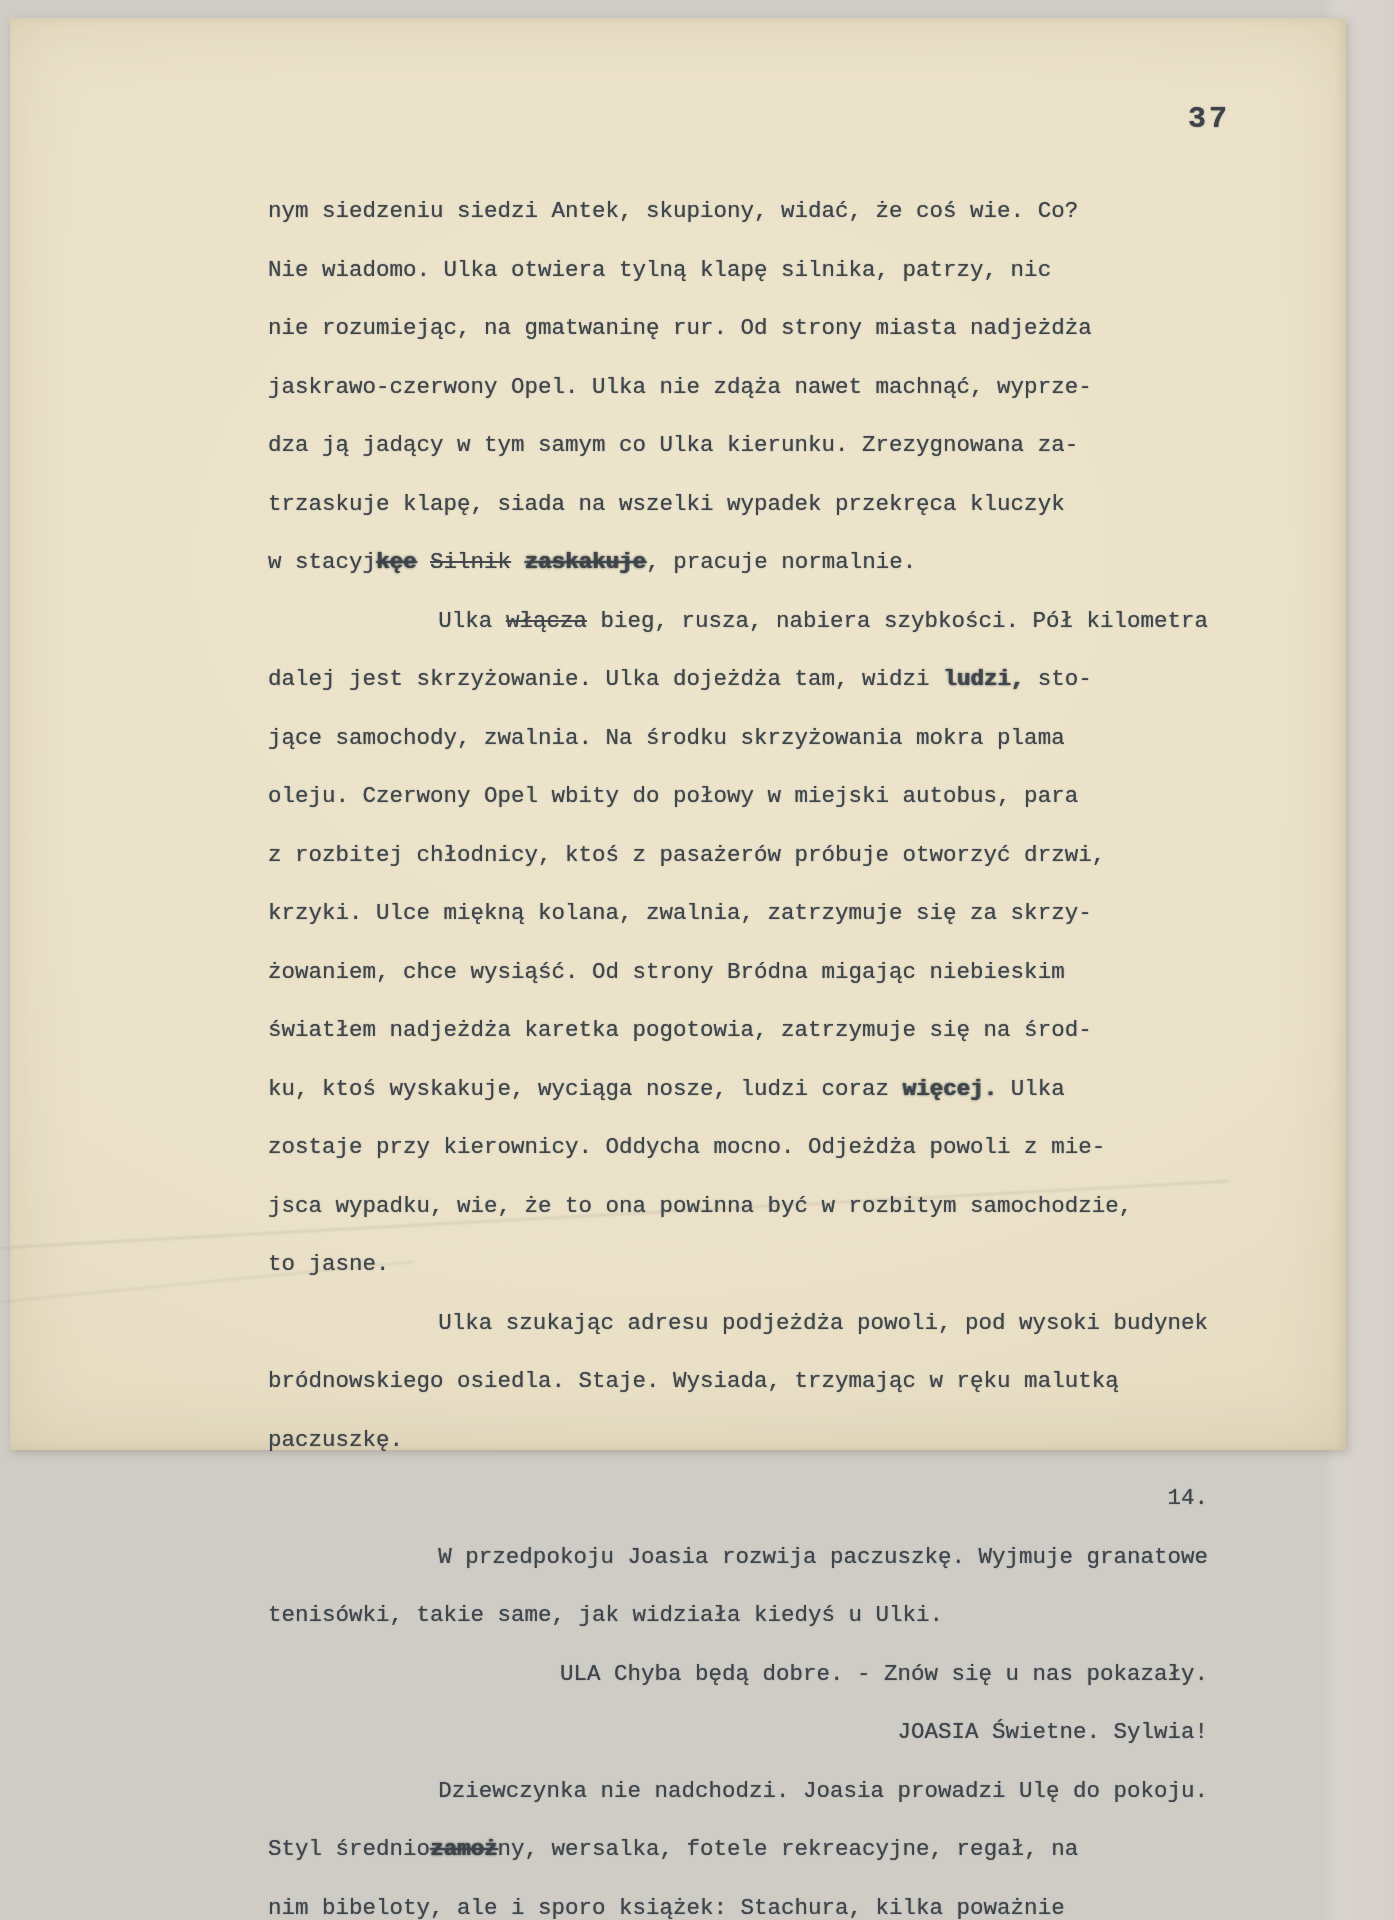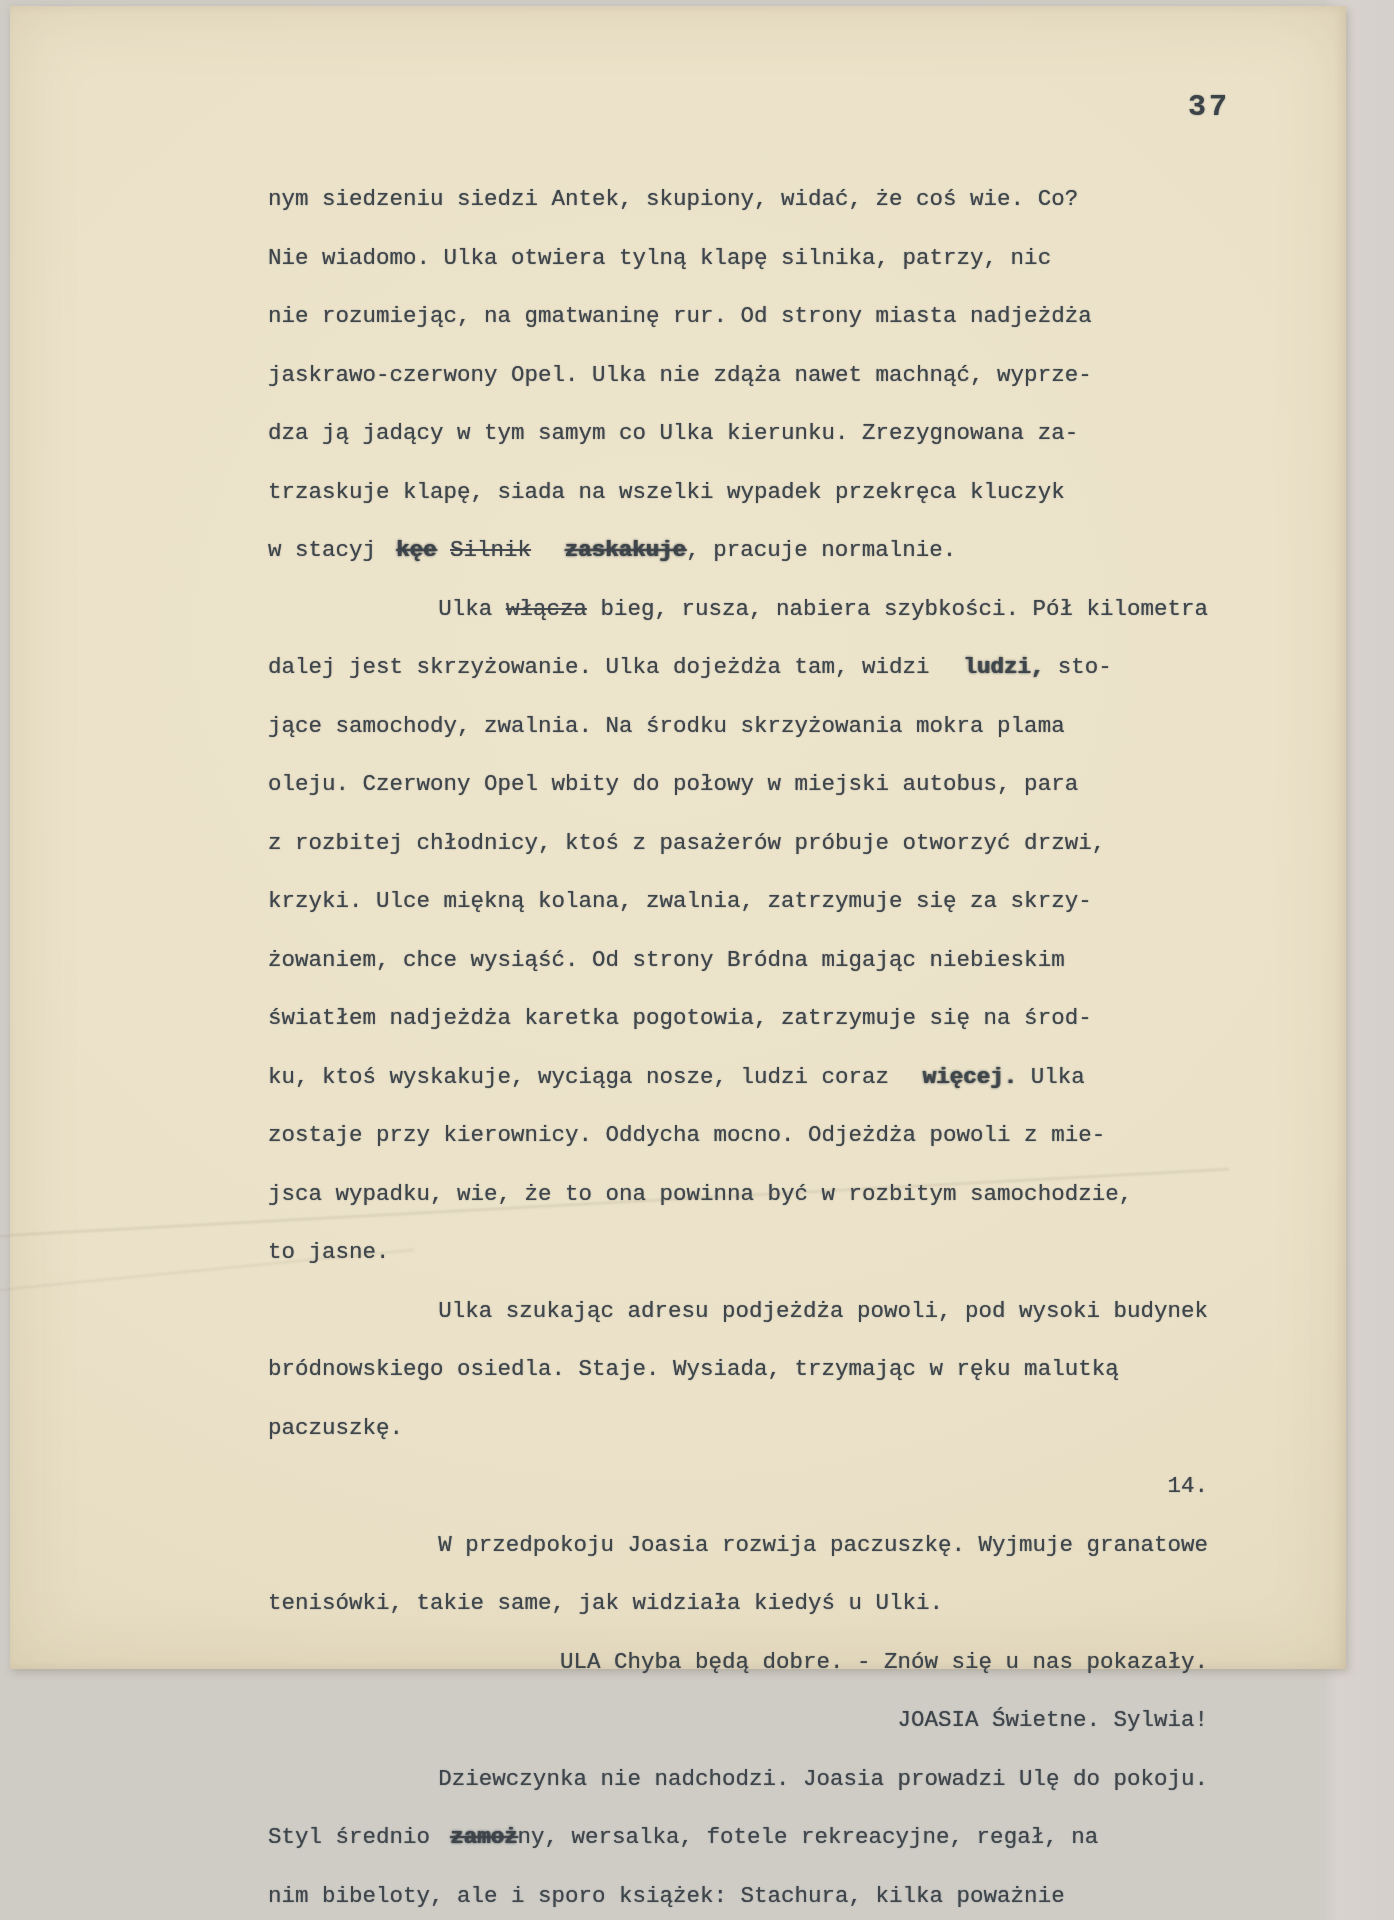--- a/index.html
+++ b/index.html
@@ -8,23 +8,23 @@
     width: 1394px;
     height: 1920px;
     overflow: hidden;
     background: linear-gradient(90deg, #cfccc6 0%, #cfccc6 95%, #d9d3cf 96%, #d6d0cc 100%);
     font-family: "Liberation Mono", "DejaVu Sans Mono", monospace;
   }
 
   .paper {
     position: absolute;
     left: 10px;
-    top: 6px;
+    top: 18px;
     width: 1336px;
-    height: 1663px;
+    height: 1432px;
     background:
       radial-gradient(ellipse 120% 90% at 48% 38%, #ede4cc 0%, #eae1c8 55%, #e4dabf 85%, #ded4b9 100%);
     box-shadow:
       inset 0 0 70px rgba(150, 128, 90, 0.18),
       inset -4px 0 10px rgba(120, 100, 70, 0.12),
       2px 3px 8px rgba(90, 80, 60, 0.25);
   }
 
   .crease {
     position: absolute;
@@ -75,21 +75,20 @@
     white-space: pre;
   }
 
   .line { height: 58.5px; }
   .line.indent { padding-left: 41px; text-align: right; }
 
   .smudge {
     font-weight: bold;
     text-shadow: 0 0 2.5px rgba(52, 58, 64, 0.95), 1px 0 0 rgba(52,58,64,0.6);
     filter: blur(0.5px);
-    margin-left: 20px;
   }
   .strike {
     text-decoration: line-through;
     text-decoration-thickness: 1.5px;
     text-decoration-color: rgba(62, 69, 75, 0.8);
   }
 </style>
 </head>
 <body>
 

